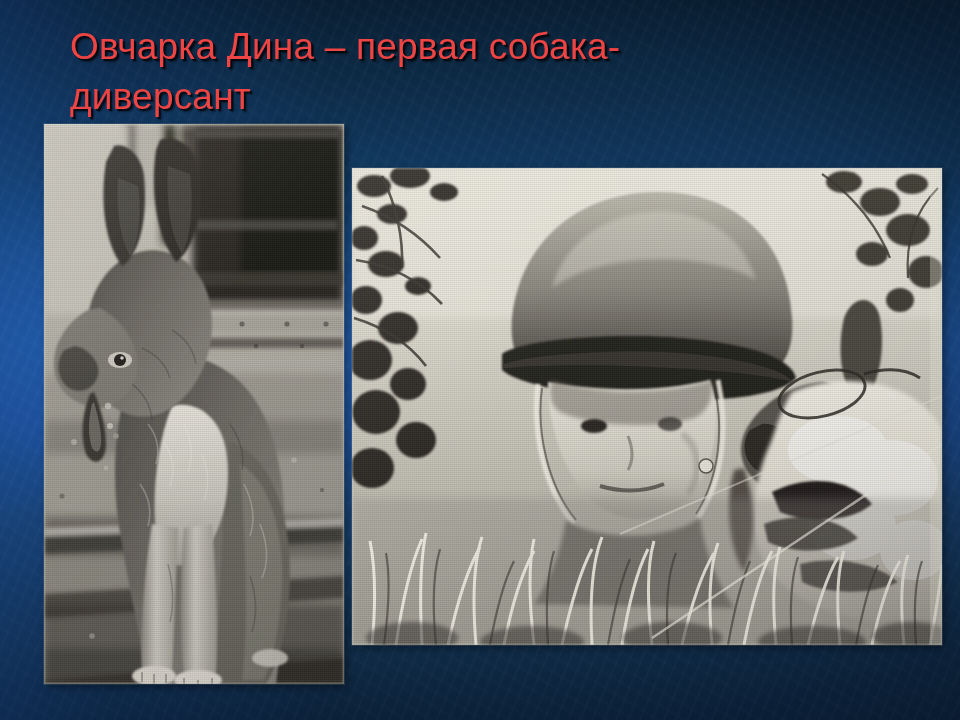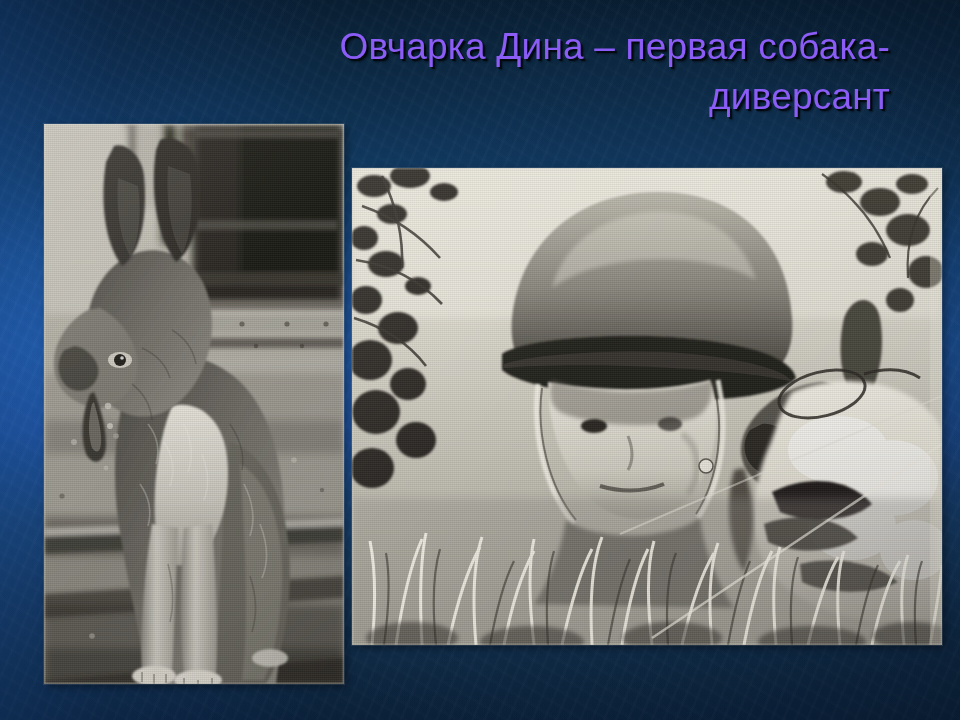--- a/index.html
+++ b/index.html
@@ -72,22 +72,22 @@
     background: radial-gradient(ellipse 780px 520px at 50% 44%,
                  rgba(0,0,0,0) 55%, rgba(3,12,24,0.30) 100%);
   }
 
   
   .title {
     position: absolute;
     left: 0;
     right: 0;
     top: 22px;
-    text-align: right;
-    color: #8b5cf6;
+    text-align: left;
+    color: #ef4444;
     font-size: 37px;
     line-height: 50px;
     letter-spacing: .2px;
     font-weight: 400;
     text-shadow:
        2px 2px 0 rgba(0,0,0,0.62),
        3px 3px 2px rgba(0,0,0,0.45);
     padding: 0 70px;
     white-space: pre-line;
   }

